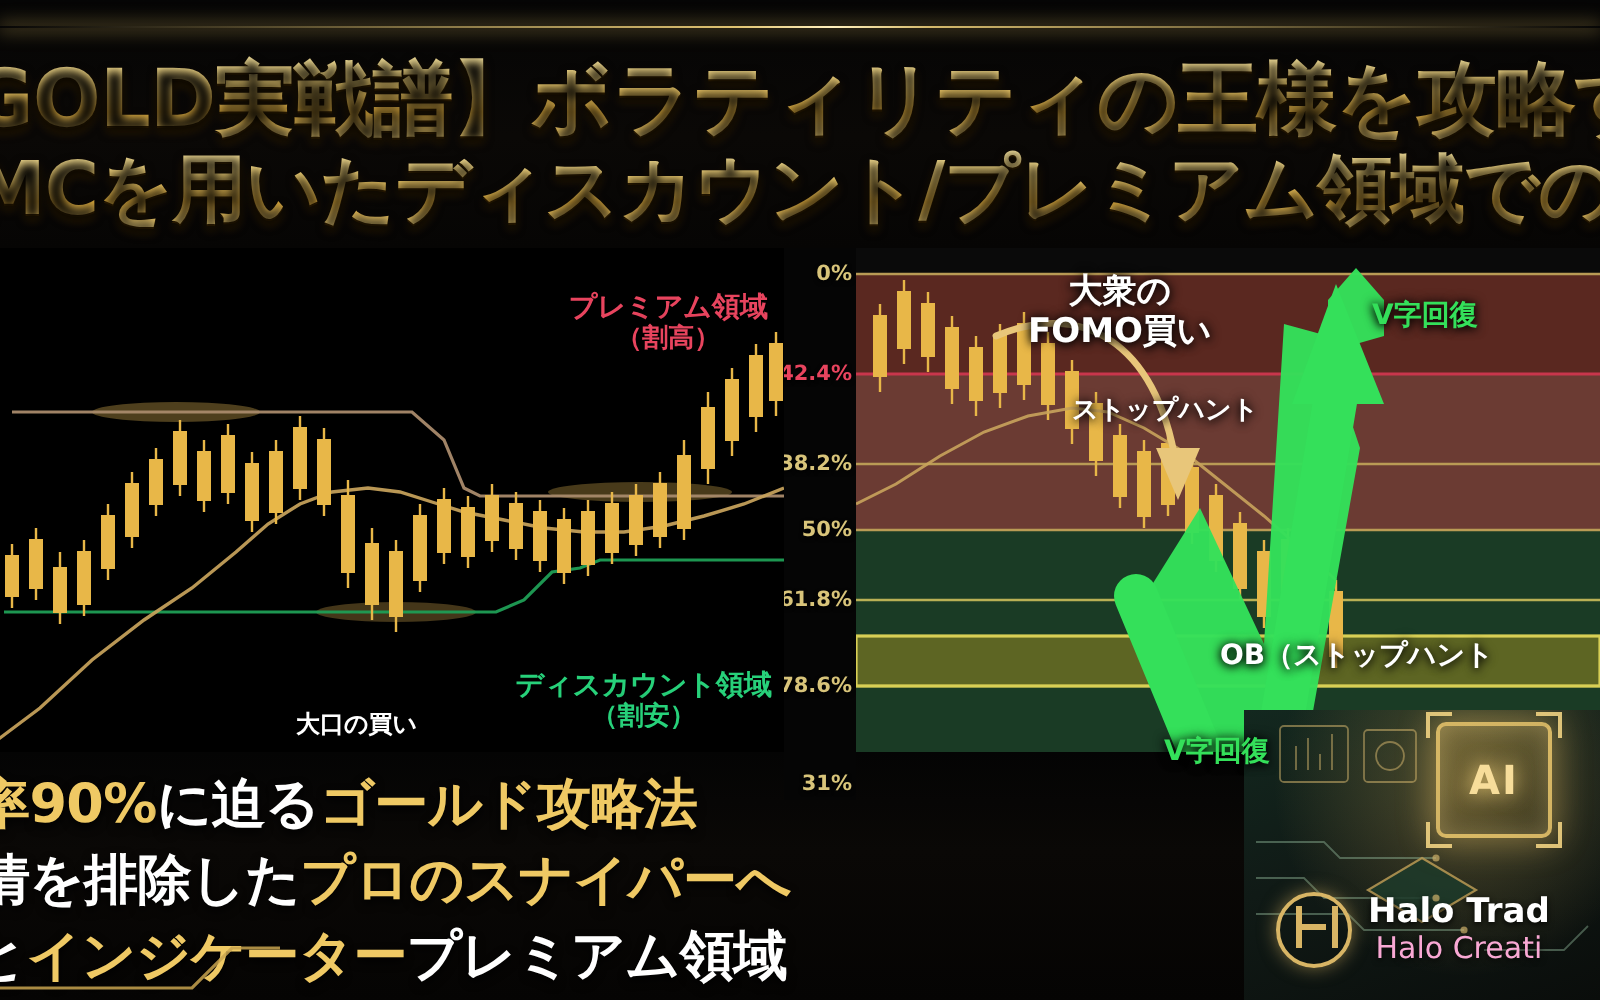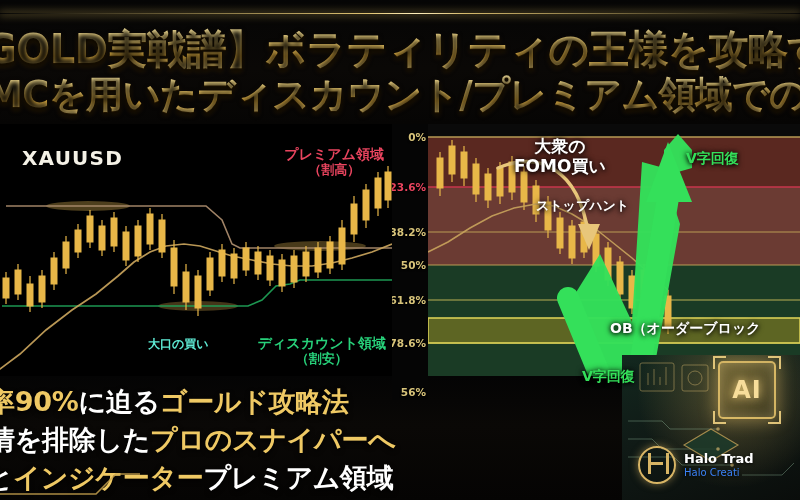--- a/index.html
+++ b/index.html
@@ -98,23 +98,23 @@
     color: #e8445e;
   }
   #tag-premium .sub { font-size: 13px; display:block; }
   #tag-discount {
     right: 6px; bottom: 10px;
     font-size: 14px;
     color: #27d17a;
   }
   #tag-discount .sub { font-size: 13px; display:block; }
   #tag-bigbuy {
-    left: 148px; bottom: 24px;
+    left: 148px; bottom: 6px;
     font-size: 12px;
-    color: #5eead4;
+    color: #ffffff;
   }
 
   
   .fib-panel {
     position: absolute;
     left: 392px; top: 124px;
     width: 408px; height: 276px;
     background: #0a0a0a;
     overflow: hidden;
   }
@@ -188,21 +188,21 @@
     position: absolute;
     left: 96px; top: 6px;
     width: 54px; height: 54px;
     border: 2px solid rgba(235,200,110,0.85);
     border-radius: 5px;
     background: linear-gradient(150deg, rgba(210,170,80,0.35), rgba(120,95,35,0.15));
     box-shadow: 0 0 16px 3px rgba(230,190,100,0.40), inset 0 0 12px rgba(255,225,150,0.30);
     display: flex; align-items: center; justify-content: center;
   }
   .ai-chip span {
-    font-size: 24px; font-weight: 700;
+    font-size: 20px; font-weight: 700;
     color: #f7dd9a;
     letter-spacing: 1px;
     text-shadow: 0 0 10px rgba(255,220,130,0.9);
   }
   .chip-corner {
     position: absolute;
     width: 11px; height: 11px;
     border: 2px solid rgba(240,210,130,0.9);
   }
   .brand-row {
@@ -230,27 +230,28 @@
   }
   .halo-mark::after {
     content: "";
     position: absolute;
     left: 9px; top: 14px;
     width: 14px; height: 3px;
     background: #d8b565;
   }
   .brand-text { line-height: 1.12; }
   .brand-name {
-    font-size: 13px; font-weight: 700; color: #ffffff;
+    font-size: 17px; font-weight: 700; color: #ffffff;
     text-shadow: 0 1px 3px rgba(0,0,0,0.9);
     white-space: nowrap;
   }
   .brand-sub {
-    font-size: 10px; color: #3b82f6; white-space: nowrap;
+    font-size: 15px; color: #f9a8d4; white-space: nowrap;
     text-shadow: 0 1px 3px rgba(0,0,0,0.9);
+    text-align: center;
   }
 </style>
 </head>
 <body>
 
 <div id="stage">
 
   <div class="bg-base"></div>
 
   <svg class="circuit" width="800" height="500" viewBox="0 0 800 500">
@@ -361,21 +362,20 @@
           <line x1="366" y1="60" x2="366" y2="104" stroke-width="1.2"></line>
             <rect x="363" y="66" width="6" height="30"></rect>
           <line x1="378" y1="48" x2="378" y2="92" stroke-width="1.2"></line>
             <rect x="375" y="54" width="6" height="30"></rect>
           <line x1="388" y1="42" x2="388" y2="84" stroke-width="1.2"></line>
             <rect x="385" y="48" width="6" height="28"></rect>
         </g>
       </g>
     </svg>
 
-    <div class="symbol-label">XAUUSD</div>
 
     <div class="zone-tag" id="tag-premium">
       <span>プレミアム領域</span>
       <span class="sub">（割高）</span>
     </div>
 
     <div class="zone-tag" id="tag-discount">
       <span>ディスカウント領域</span>
       <span class="sub">（割安）</span>
     </div>
@@ -458,37 +458,37 @@
                  L 300 26 L 286 10 L 272 26 L 272 44 L 250 38 L 240 198
                  L 208 130 Z" fill="#34e05a" opacity="0.97"></path>
         <path d="M176 174 L 214 266 L 244 266 L 276 74" stroke="#34e05a" stroke-width="22" fill="none" stroke-linejoin="round" stroke-linecap="round"></path>
         <path d="M254 78 L 276 18 L 300 78 Z" fill="#34e05a"></path>
       </g>
     </svg>
 
     
     <div class="fib-axis">
       <div class="fib-tick" style="top:13px;  color:#d8c47a;">0%</div>
-      <div class="fib-tick" style="top:63px;  color:#e8445e;">23.6%</div>
+      <div class="fib-tick" style="top:63px;  color:#e8445e;">42.4%</div>
       <div class="fib-tick" style="top:108px; color:#d8c47a;">38.2%</div>
       <div class="fib-tick" style="top:141px; color:#d8c47a;">50%</div>
       <div class="fib-tick" style="top:176px; color:#d8c47a;margin-left:16px;">61.8%</div>
       <div class="fib-tick" style="top:219px; color:#d8c47a;">78.6%</div>
-      <div class="fib-tick" style="top:268px; color:#d8c47a;">56%</div>
+      <div class="fib-tick" style="top:268px; color:#d8c47a;">31%</div>
     </div>
 
     
     <div class="fib-note" id="note-fomo">
       <div>大衆の</div>
       <div>FOMO買い</div>
     </div>
     <div class="fib-note" id="note-stop">ストップハント</div>
     <div class="fib-note" id="note-v1">V字回復</div>
     <div class="fib-note" id="note-v2">V字回復</div>
-    <div class="fib-note" id="note-ob">OB（オーダーブロック</div>
+    <div class="fib-note" id="note-ob">OB（ストップハント</div>
   </div>
 
   <div class="bottom-band">
     <div class="bottom-line" id="bottom-line-1">
       <span class="g">率90%</span><span class="w">に迫る</span><span class="g">ゴールド攻略法</span>
     </div>
     <div class="bottom-line" id="bottom-line-2">
       <span class="w">情を排除した</span><span class="g">プロのスナイパーへ</span>
     </div>
     <div class="bottom-line" id="bottom-line-3">

